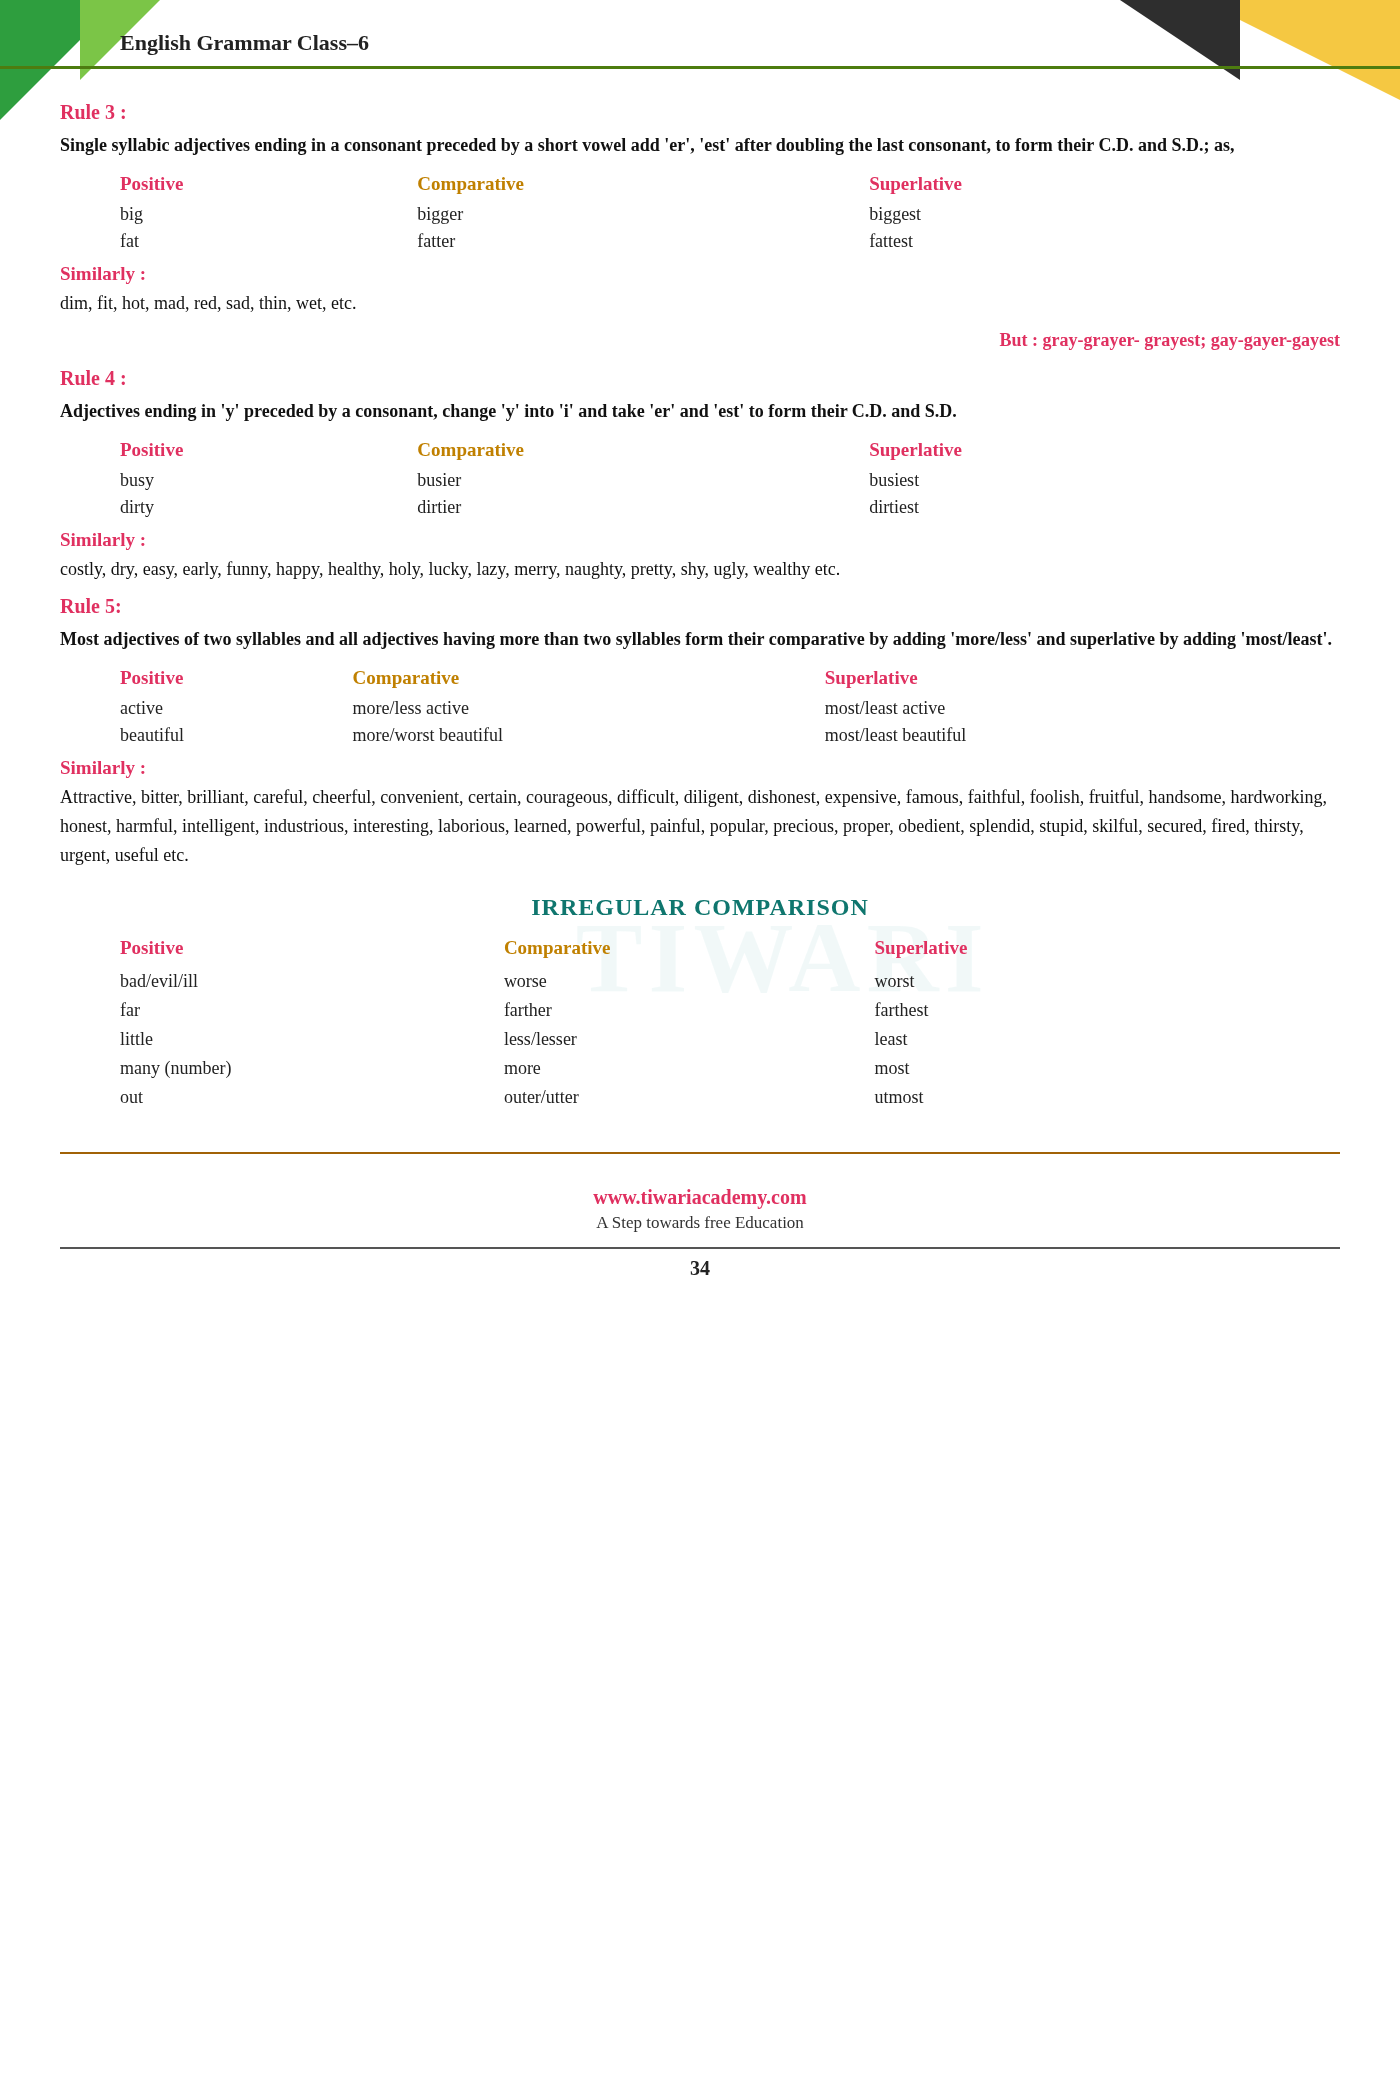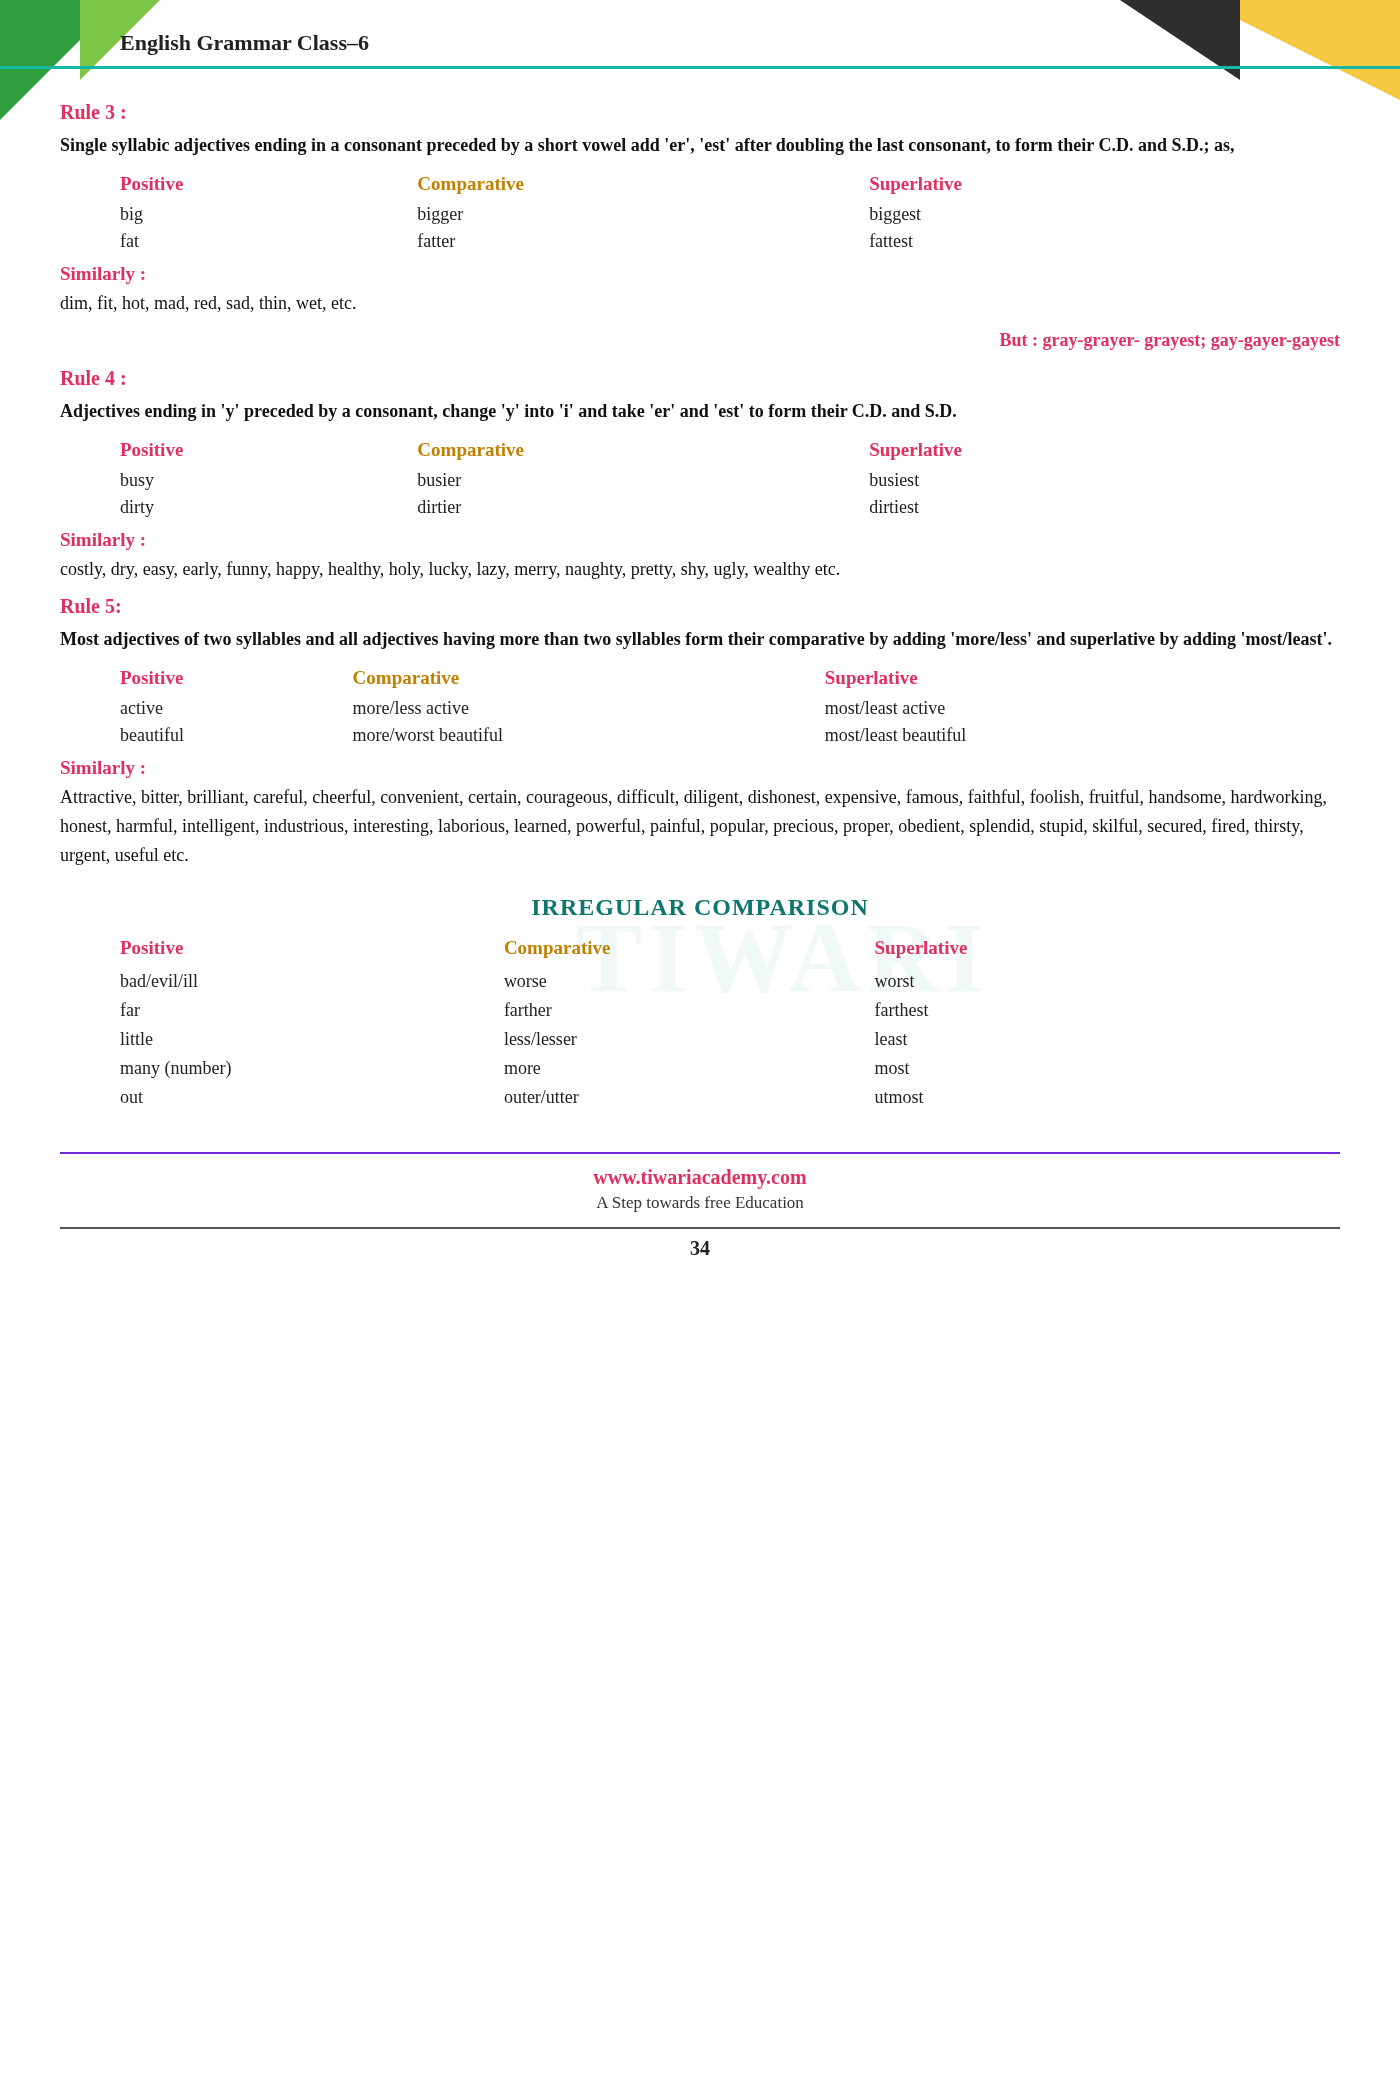--- a/index.html
+++ b/index.html
@@ -42,21 +42,21 @@
       border-right: 120px solid #2e2e2e;
       border-bottom: 80px solid transparent;
     }
 
     
     .header {
       padding: 20px 60px 10px 60px;
       margin-top: 10px;
       display: flex;
       align-items: center;
-      border-bottom: 3px solid #14b8a6;
+      border-bottom: 3px solid #4d7c0f;
       position: relative;
       z-index: 10;
     }
 
     .header-title {
       font-size: 22px;
       font-weight: bold;
       color: #222;
       margin-left: 60px;
     }
@@ -161,22 +161,22 @@
 
     .irregular-table td {
       font-size: 18px;
       padding: 4px 30px 4px 0;
       color: #222;
     }
 
     
     .footer {
       margin-top: 40px;
-      border-top: 2px solid #6d28d9;
-      padding-top: 12px;
+      border-top: 2px solid #a16207;
+      padding-top: 32px;
       text-align: center;
     }
 
     .footer-website {
       font-size: 20px;
       font-weight: bold;
       color: #e03060;
       margin-bottom: 4px;
     }
 

